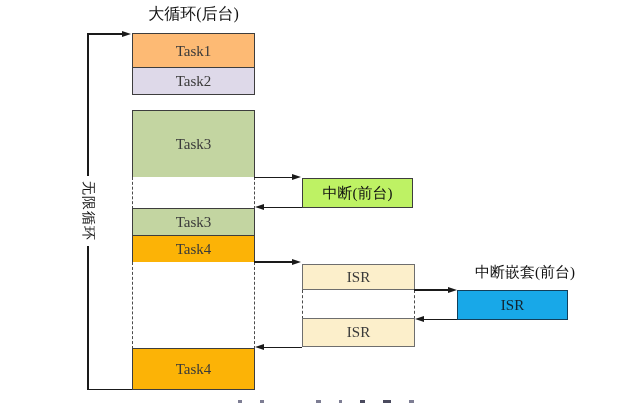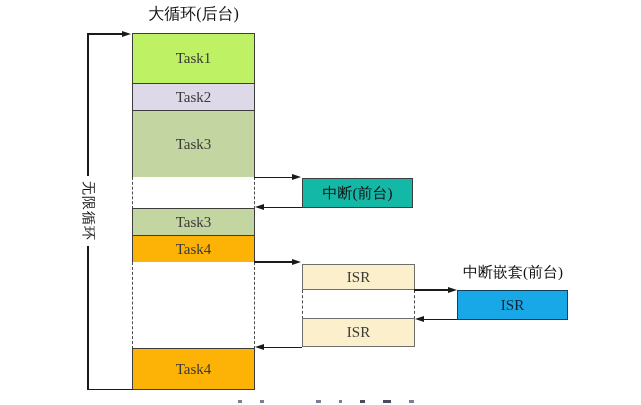--- a/index.html
+++ b/index.html
@@ -43,42 +43,42 @@
 <div id="stage">
 
   <div class="cjk" style="left:128px;top:4px;width:131px;">大循环(后台)</div>
 
   <div class="vline" style="left:87px;top:33px;height:357px;"></div>
   <div class="hline" style="left:88px;top:33px;width:35px;"></div>
   <div class="arrow-r" style="left:122px;top:30.5px;"></div>
   <div class="hline" style="left:88px;top:388.5px;width:45px;"></div>
   <div class="loop-label">无限循环</div>
 
-  <div class="box" style="left: 132px; top: 33px; width: 123px; height: 51px; background: #bef264;">Task1</div>
-  <div class="box" style="left: 132px; top: 83px; width: 123px; height: 28px; background: rgb(222, 217, 233);">Task2</div>
+  <div class="box" style="left: 132px; top: 33px; width: 123px; height: 36px; background: #fdba74;">Task1</div>
+  <div class="box" style="left: 132px; top: 67px; width: 123px; height: 28px; background: rgb(222, 217, 233);">Task2</div>
   <div class="box" style="left: 132px; top: 110px; width: 123px; height: 68px; background: rgb(195, 213, 161);">Task3</div>
   <div class="gapbox" style="left:132px;top:177px;width:123px;height:32px;"></div>
   <div class="box" style="left: 132px; top: 208px; width: 123px; height: 28px; background: rgb(195, 213, 161);">Task3</div>
   <div class="box" style="left: 132px; top: 235px; width: 123px; height: 28px; background: rgb(252, 179, 6);">Task4</div>
   <div class="gapbox" style="left:132px;top:262px;width:123px;height:87px;"></div>
   <div class="box" style="left: 132px; top: 348px; width: 123px; height: 42px; background: rgb(252, 179, 6);">Task4</div>
 
   <div class="hline" style="left:254px;top:176.5px;width:41px;"></div>
   <div class="arrow-r" style="left:292px;top:174px;"></div>
-  <div class="box" style="left: 302px; top: 178px; width: 111px; height: 30px; color: rgb(17, 17, 17); background: #14b8a6;">中断(前台)</div>
+  <div class="box" style="left: 302px; top: 178px; width: 111px; height: 30px; color: rgb(17, 17, 17); background: #bef264;">中断(前台)</div>
   <div class="hline" style="left:263px;top:206.5px;width:39px;"></div>
   <div class="arrow-l" style="left:255px;top:204px;"></div>
 
   <div class="hline" style="left:254px;top:261px;width:41px;"></div>
   <div class="arrow-r" style="left:292px;top:258.5px;"></div>
   <div class="box isrbox" style="left: 302px; top: 264px; width: 113px; height: 26px; background: rgb(252, 239, 203);">ISR</div>
   <div class="gapbox" style="left:302px;top:290px;width:113px;height:29px;"></div>
   <div class="box isrbox" style="left: 302px; top: 318px; width: 113px; height: 29px; background: rgb(252, 239, 203);">ISR</div>
 
-  <div class="cjk" style="left:446px;top:263px;width:134px;font-size:15px;">中断嵌套(前台)</div>
+  <div class="cjk" style="left:458px;top:263px;width:134px;font-size:15px;">中断嵌套(前台)</div>
   <div class="hline" style="left:414px;top:289px;width:36px;"></div>
   <div class="arrow-r" style="left:448px;top:286.5px;"></div>
   <div class="box bluebox" style="left: 457px; top: 290px; width: 111px; height: 30px; background: rgb(24, 168, 232);">ISR</div>
   <div class="hline" style="left:423px;top:318.5px;width:34px;"></div>
   <div class="arrow-l" style="left:415px;top:316px;"></div>
 
   <div class="hline" style="left:263px;top:346.5px;width:39px;"></div>
   <div class="arrow-l" style="left:255px;top:344px;"></div>
 
   <div style="position:absolute;left:238px;top:400px;width:250px;height:4px;">

